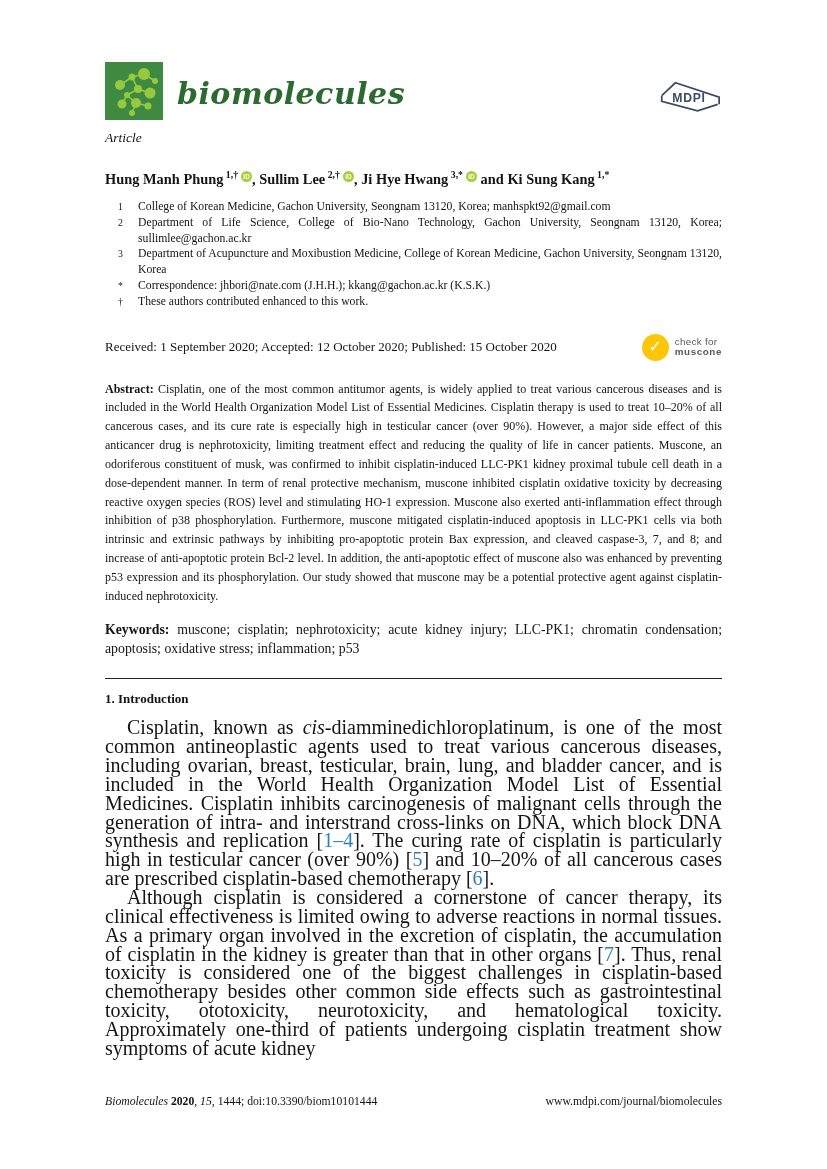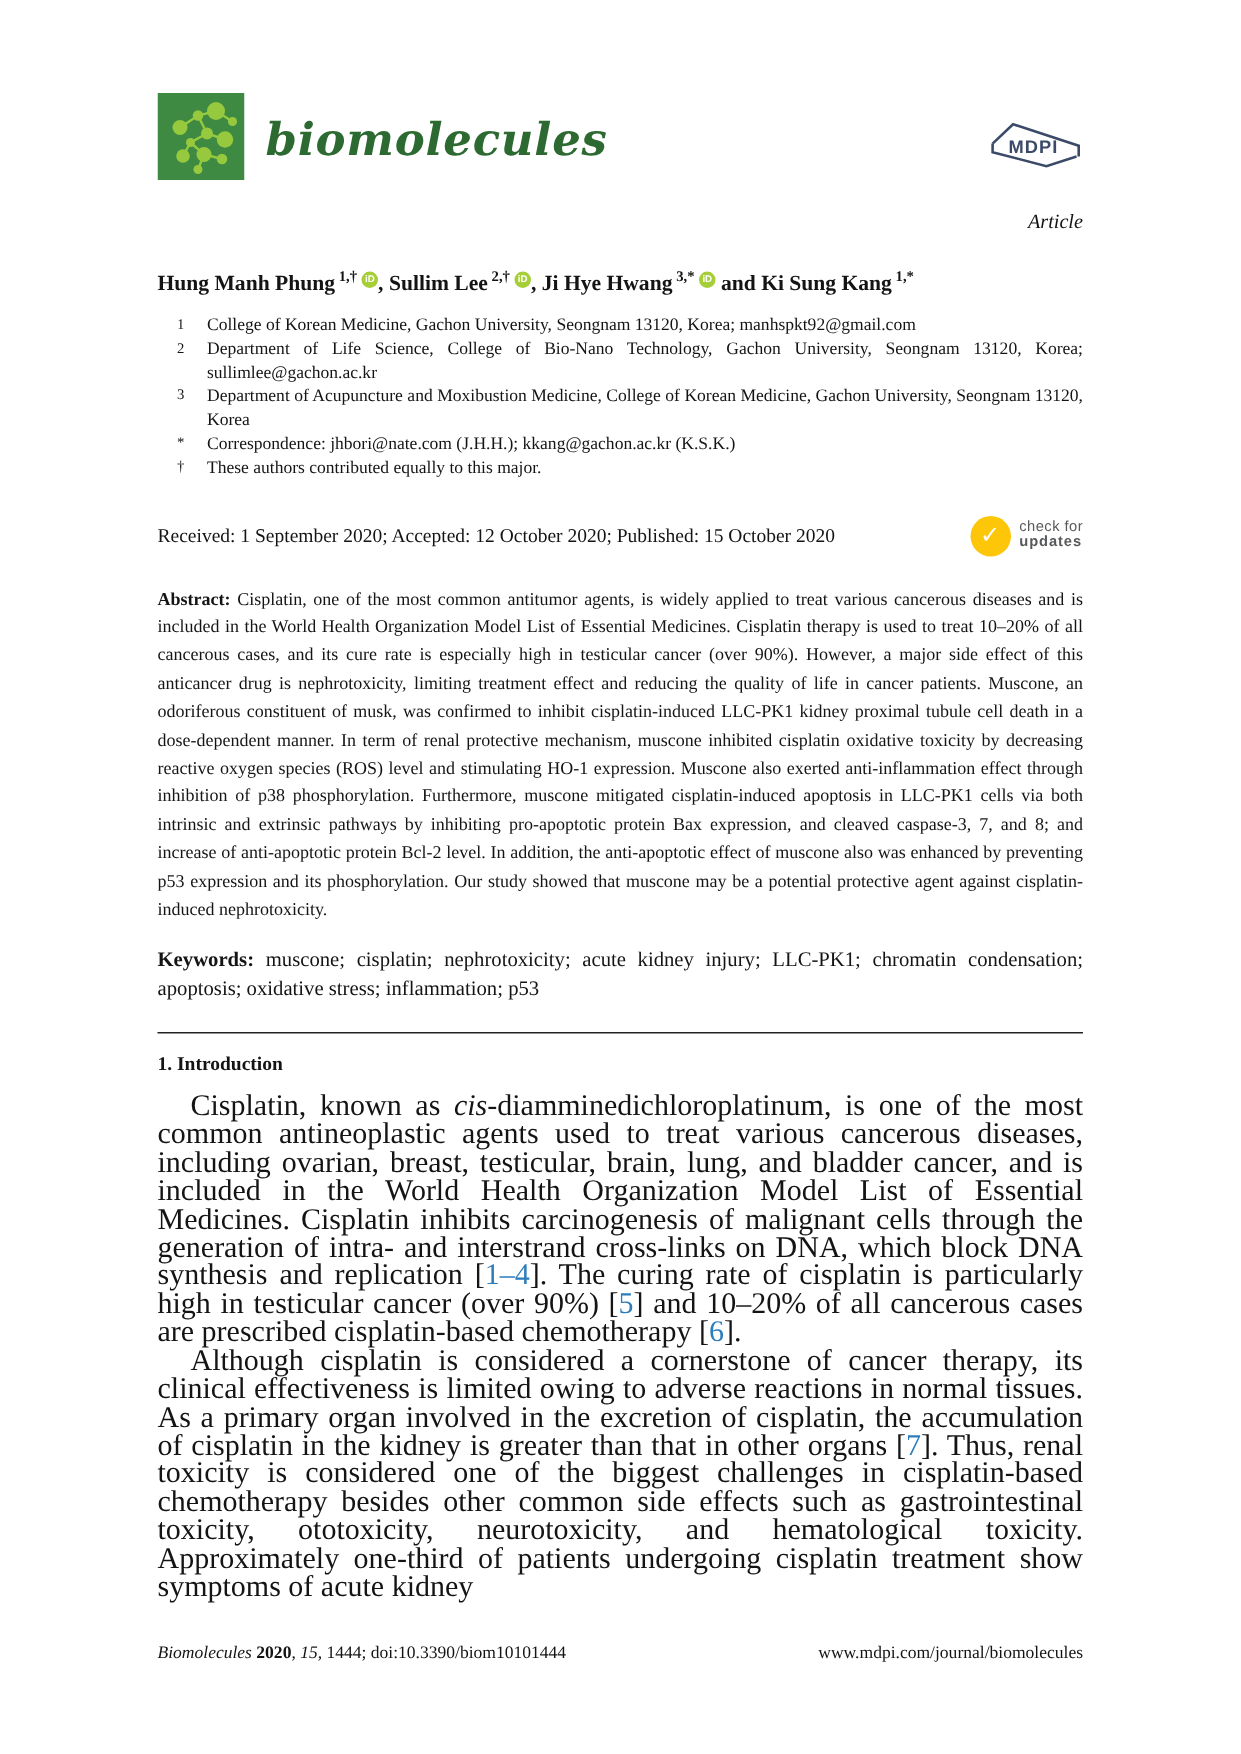--- a/index.html
+++ b/index.html
@@ -36,21 +36,21 @@
     letter-spacing:0.5px; padding-top:6px;
   }
   .mdpi-logo{width:66px;height:44px;margin-top:11px;}
   .mdpi-line{stroke:var(--mdpi-navy);stroke-width:2.4;fill:none;stroke-linejoin:miter;}
   .mdpi-word{
     font-family:"Liberation Sans", sans-serif;font-weight:bold;font-size:17px;
     fill:var(--mdpi-navy);letter-spacing:1px;
   }
 
   
-  .article-label{font-style:italic;font-size:13.5px;margin-top:20px;text-align:right;}
+  .article-label{font-style:italic;font-size:13.5px;margin-top:10px;}
   .title{
     font-size:23px;font-weight:bold;line-height:28.5px;margin:6px 0 0 0;
     letter-spacing:0.2px;
   }
 
   
   .authors{margin-top:19px;font-size:14.4px;font-weight:bold;line-height:19px;}
   .author-sup{font-size:9.8px;vertical-align:6px;font-weight:bold;}
   .author-sep{font-weight:bold;}
   .orcid{
@@ -159,33 +159,33 @@
     <span class="affil-text">Department of Acupuncture and Moxibustion Medicine, College of Korean Medicine, Gachon University, Seongnam 13120, Korea</span>
   </div>
 
   <div class="affil-row">
     <span class="affil-marker">*</span>
     <span class="affil-text">Correspondence: jhbori@nate.com (J.H.H.); kkang@gachon.ac.kr (K.S.K.)</span>
   </div>
 
   <div class="affil-row">
     <span class="affil-marker">†</span>
-    <span class="affil-text">These authors contributed equally to this major.</span>
+    <span class="affil-text">These authors contributed enhanced to this work.</span>
   </div>
 </div>
 
     <div class="received-row">
       <span class="received">Received: 1 September 2020; Accepted: 12 October 2020; Published: 15 October 2020</span>
       <span class="crossmark">
         <span class="cm-circle">
           <span class="cm-check">✓</span>
         </span>
         <span class="cm-text">
           <span class="cm-line1">check for</span>
-          <span class="cm-line2">updates</span>
+          <span class="cm-line2">muscone</span>
         </span>
       </span>
     </div>
 
     <p class="abstract just"><span class="seg-bold">Abstract:</span><span> Cisplatin, one of the most common antitumor agents, is widely applied to treat various cancerous diseases and is included in the World Health Organization Model List of Essential Medicines. Cisplatin therapy is used to treat 10–20% of all cancerous cases, and its cure rate is especially high in testicular cancer (over 90%). However, a major side effect of this anticancer drug is nephrotoxicity, limiting treatment effect and reducing the quality of life in cancer patients. Muscone, an odoriferous constituent of musk, was confirmed to inhibit cisplatin-induced LLC-PK1 kidney proximal tubule cell death in a dose-dependent manner. In term of renal protective mechanism, muscone inhibited cisplatin oxidative toxicity by decreasing reactive oxygen species (ROS) level and stimulating HO-1 expression. Muscone also exerted anti-inflammation effect through inhibition of p38 phosphorylation. Furthermore, muscone mitigated cisplatin-induced apoptosis in LLC-PK1 cells via both intrinsic and extrinsic pathways by inhibiting pro-apoptotic protein Bax expression, and cleaved caspase-3, 7, and 8; and increase of anti-apoptotic protein Bcl-2 level. In addition, the anti-apoptotic effect of muscone also was enhanced by preventing p53 expression and its phosphorylation. Our study showed that muscone may be a potential protective agent against cisplatin-induced nephrotoxicity.</span></p>
 
     <p class="keywords just"><span class="seg-bold">Keywords:</span><span> muscone; cisplatin; nephrotoxicity; acute kidney injury; LLC-PK1; chromatin condensation; apoptosis; oxidative stress; inflammation; p53</span></p>
 
     <hr class="rule">
 

